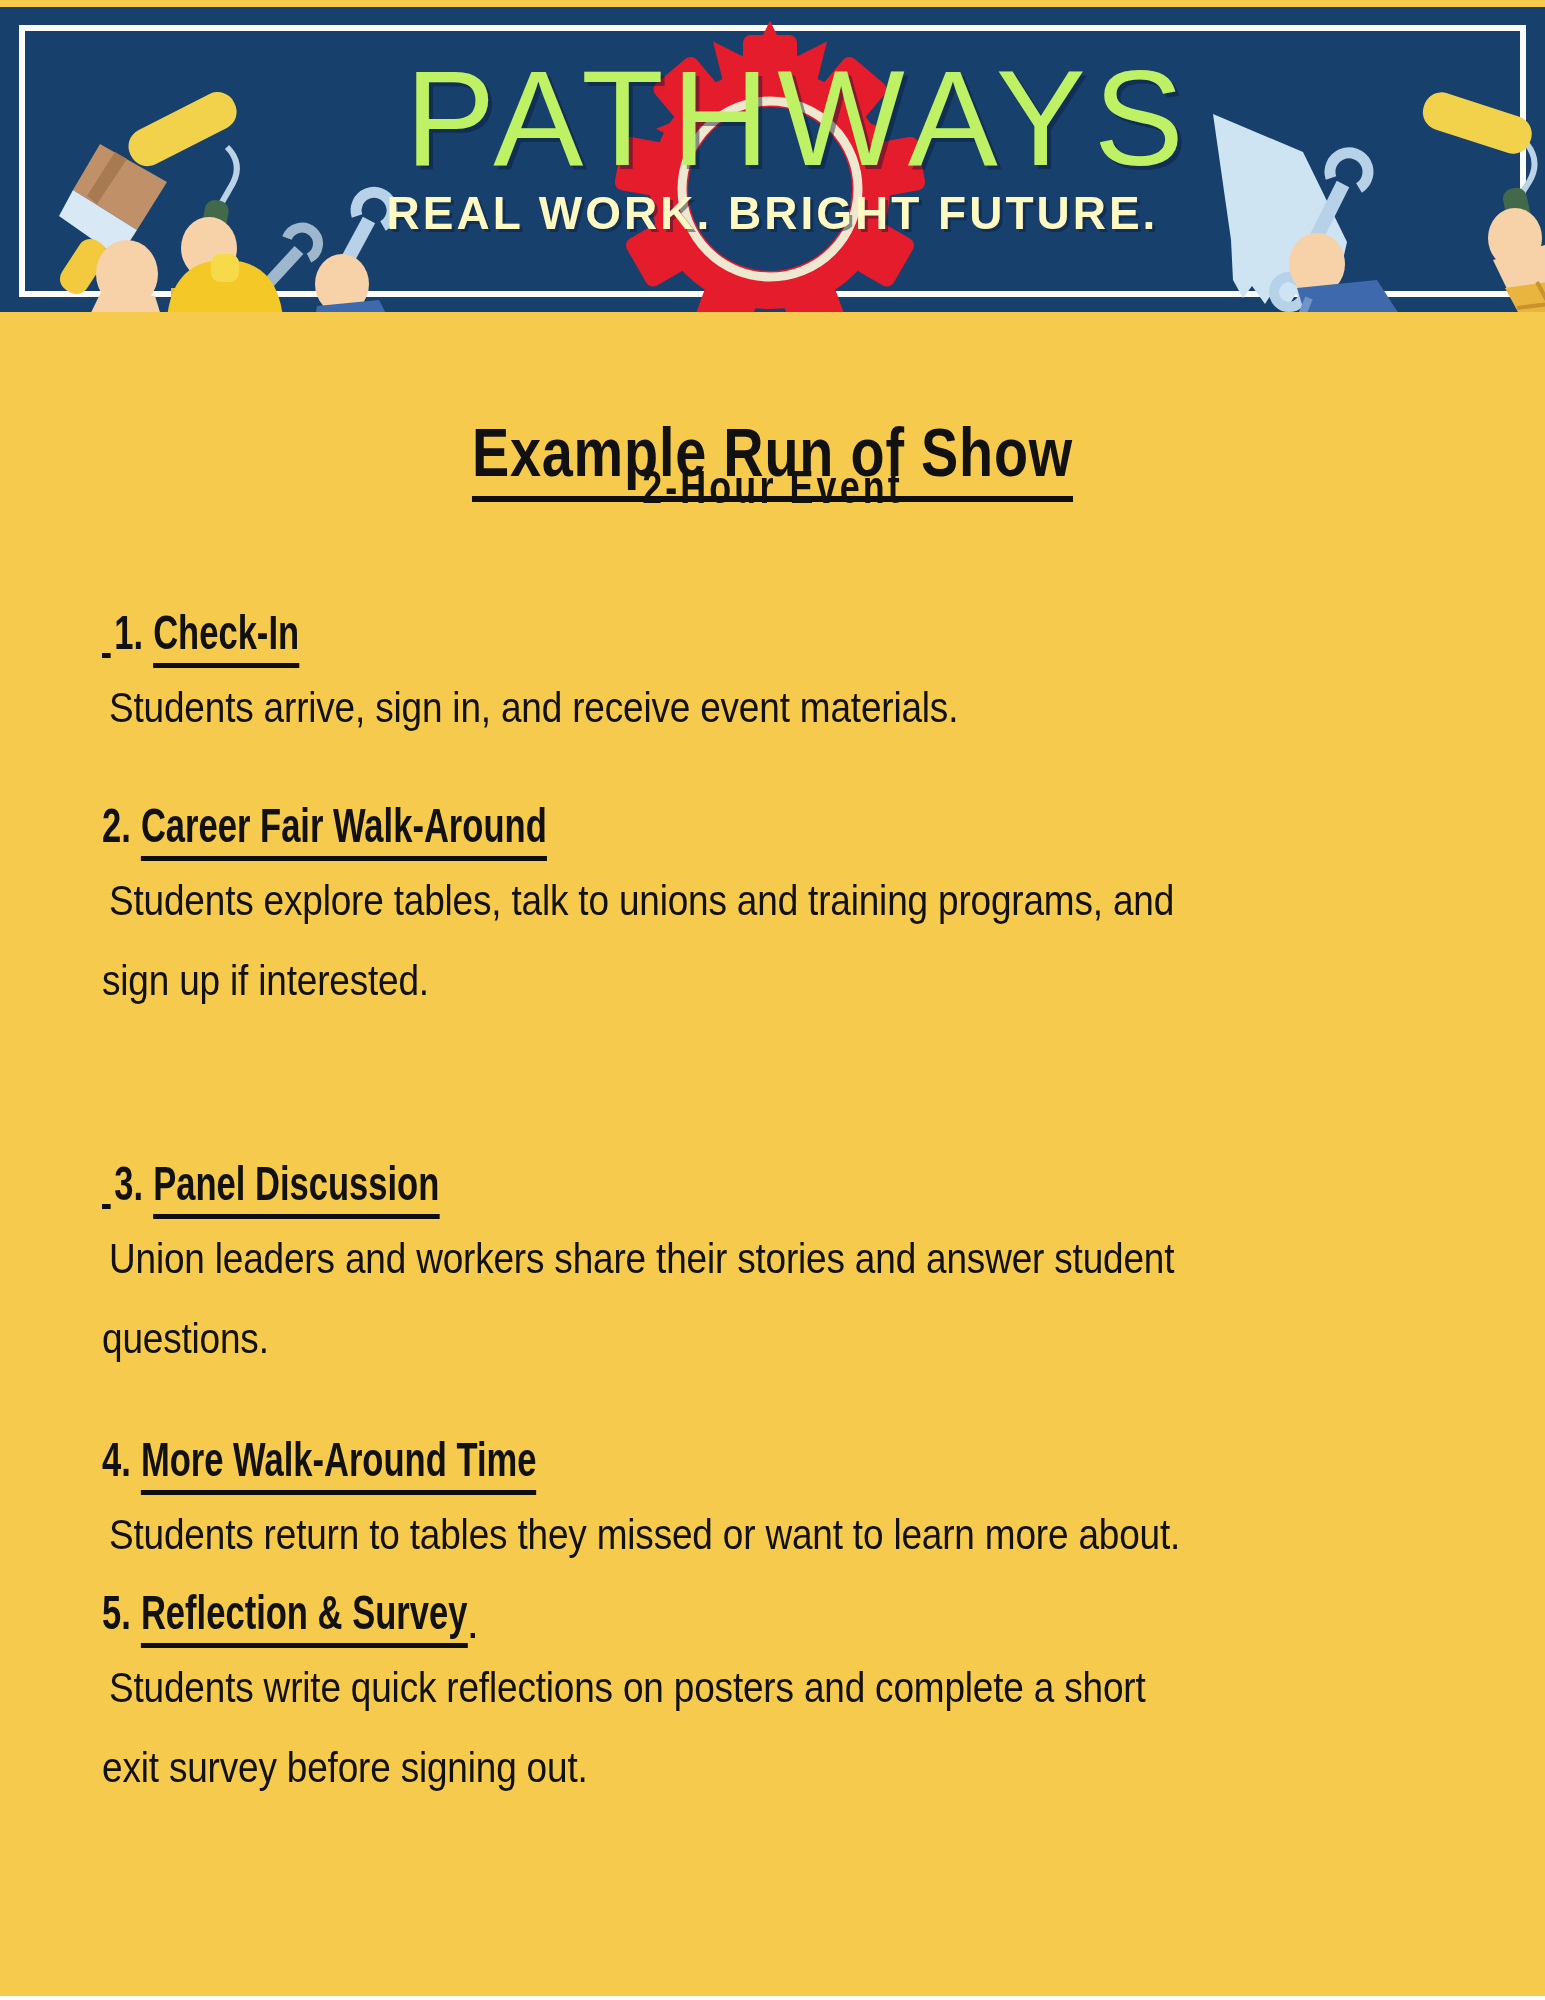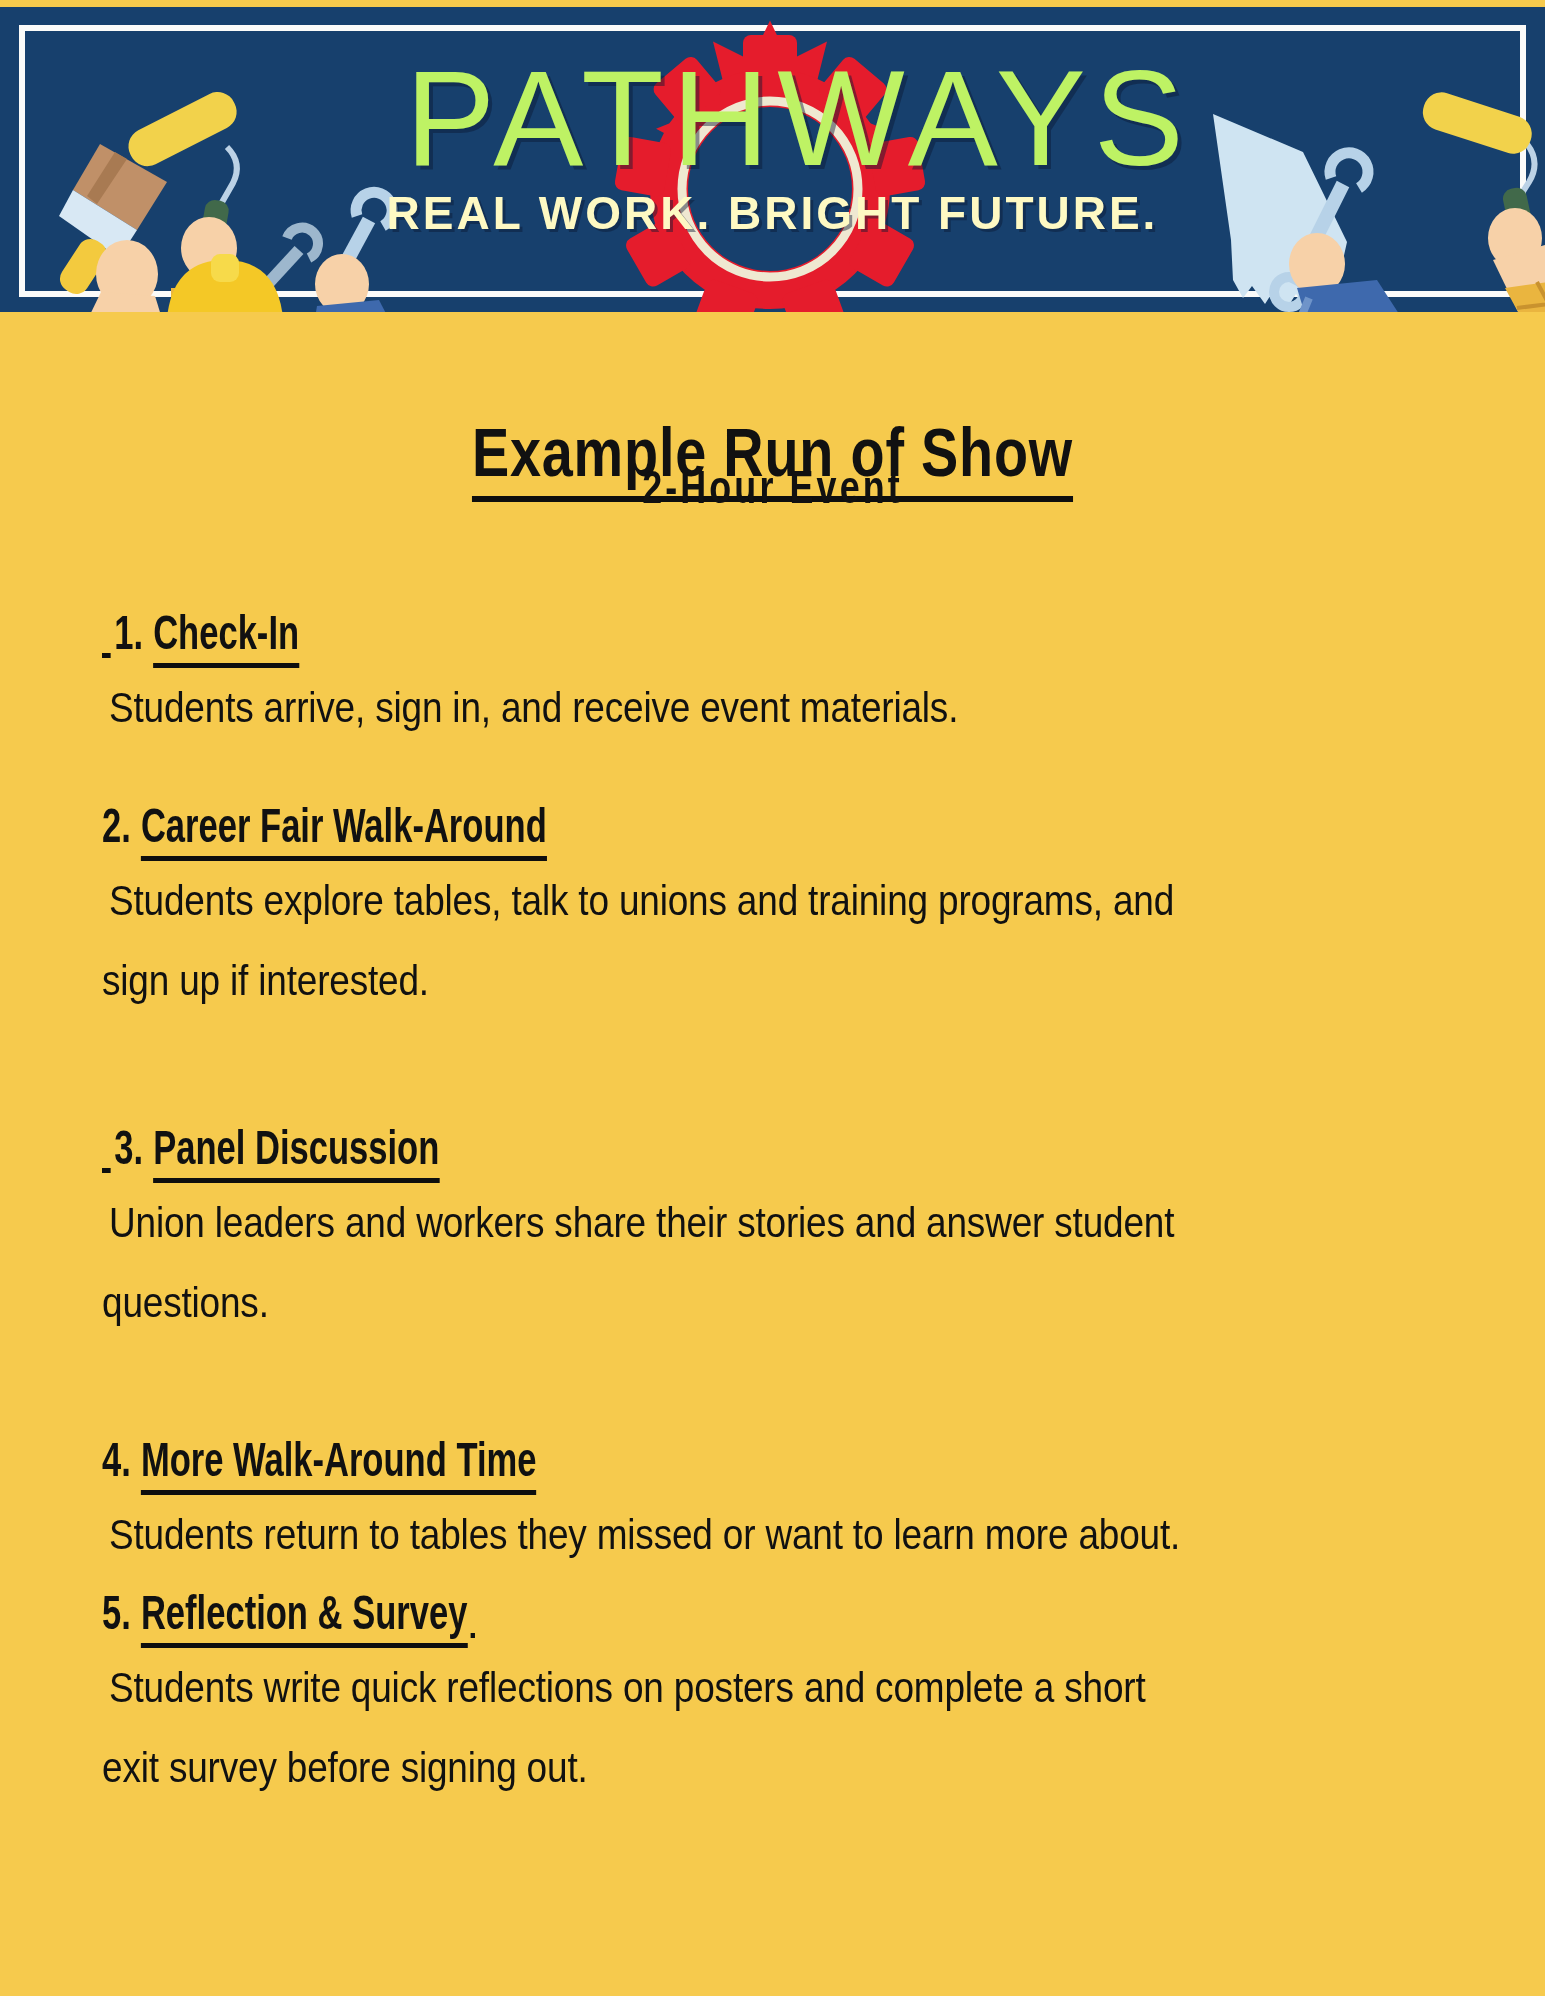--- a/index.html
+++ b/index.html
@@ -201,21 +201,21 @@
     <h2 class="item-head"><span class="lead-underscore"></span><span class="num">1.</span><span class="t">Check-In</span></h2>
     <p class="item-desc">Students arrive, sign in, and receive event materials.</p>
   </section>
 
   <section class="item" style="top:798px">
     <h2 class="item-head"><span class="num">2.</span><span class="t">Career Fair Walk-Around</span></h2>
     <p class="item-desc">Students explore tables, talk to unions and training programs, and
 sign up if interested.</p>
   </section>
 
-  <section class="item" style="top:1120px">
+  <section class="item" style="top:1156px">
     <h2 class="item-head"><span class="lead-underscore"></span><span class="num">3.</span><span class="t">Panel Discussion</span></h2>
     <p class="item-desc">Union leaders and workers share their stories and answer student
 questions.</p>
   </section>
 
   <section class="item" style="top:1432px">
     <h2 class="item-head"><span class="num">4.</span><span class="t">More Walk-Around Time</span></h2>
     <p class="item-desc">Students return to tables they missed or want to learn more about.</p>
   </section>
 

